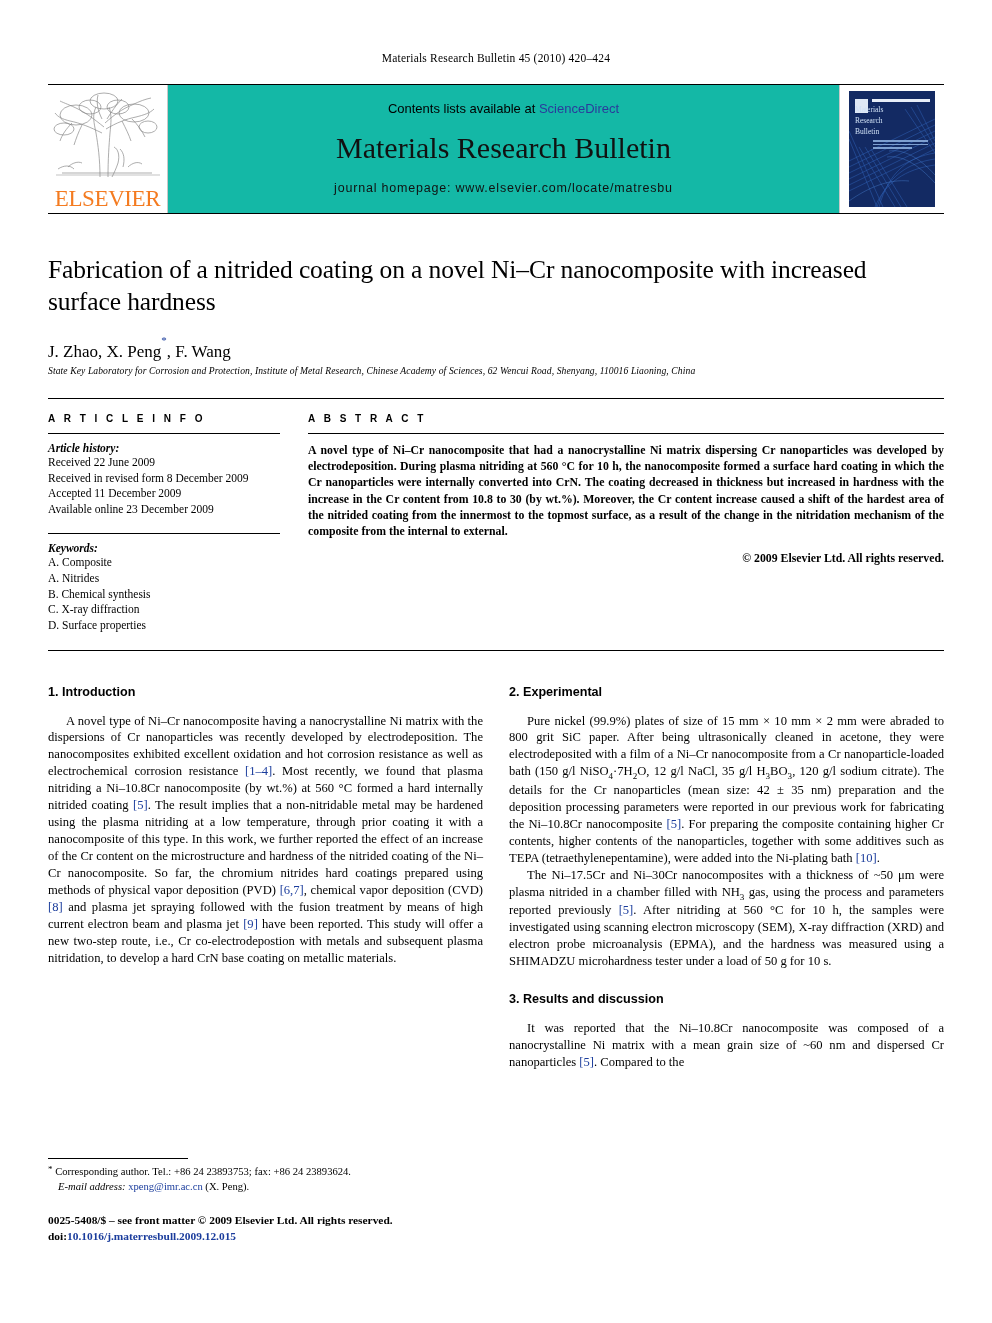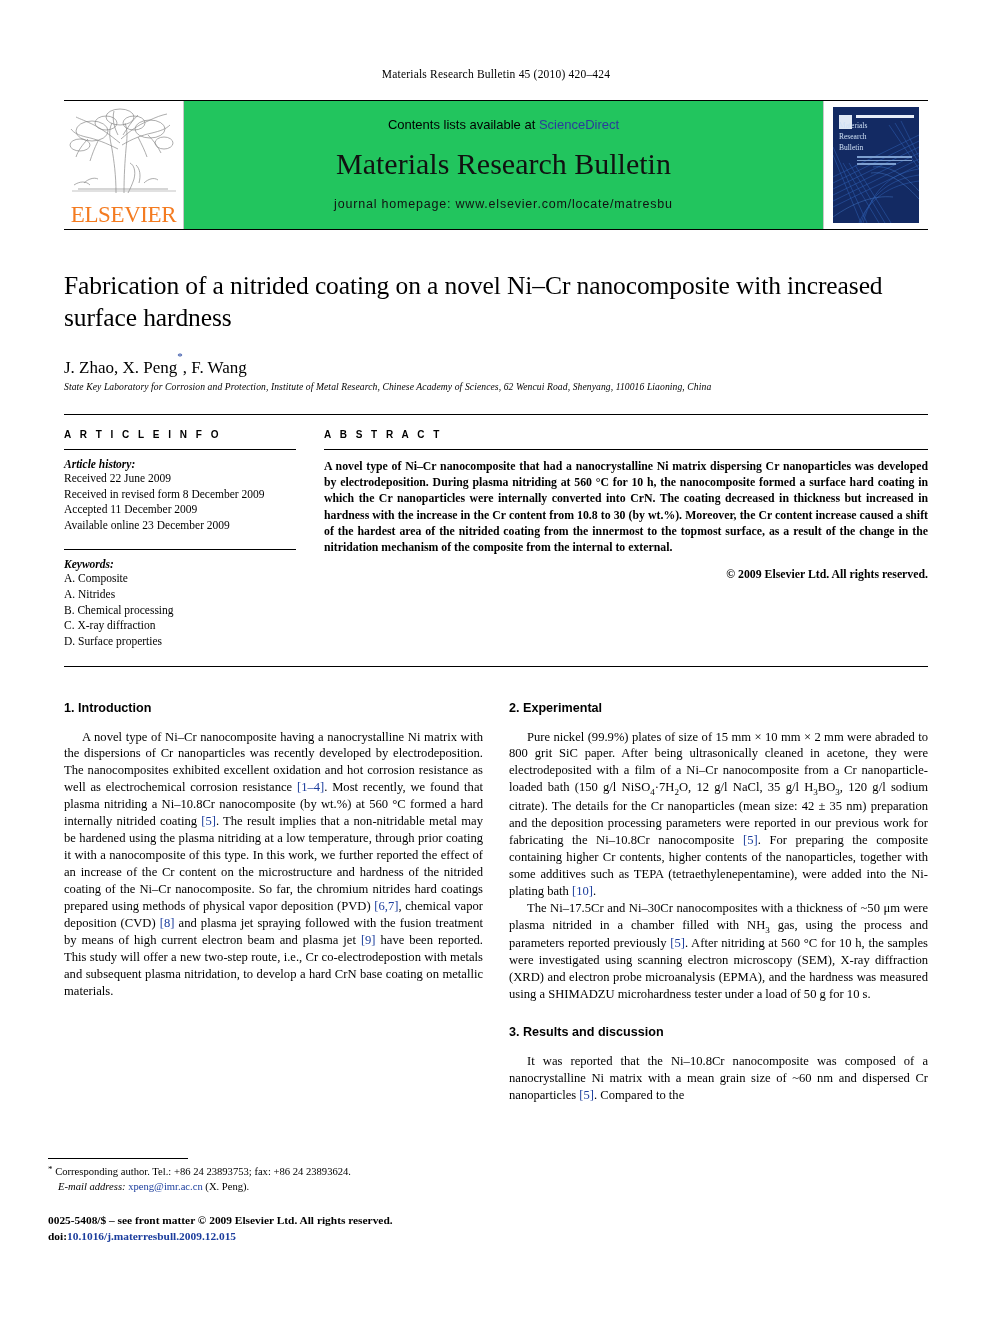--- a/index.html
+++ b/index.html
@@ -8,21 +8,21 @@
     background: #ffffff;
   }
   body {
     width: 992px; height: 1323px;
     position: relative;
     font-family: "Liberation Serif", "DejaVu Serif", serif;
     color: #000000;
     overflow: hidden;
   }
 
-  .page { position: relative; width: 992px; height: 1323px; padding: 16px; }
+  .page { position: relative; width: 992px; height: 1323px; padding: 0; }
 
   
   .running-head {
     text-align: center;
     font-size: 11.5px;
     letter-spacing: .2px;
     padding-top: 52px;
     font-family: "Liberation Serif", serif;
   }
 
@@ -51,21 +51,21 @@
     font-family: "Liberation Serif", serif;
     color: #F47B20;
     font-size: 23px;
     letter-spacing: -0.4px;
     line-height: 1;
     margin-bottom: 1px;
     z-index:2;
   }
   .banner {
     flex: 1 1 auto;
-    background: #22c55e;
+    background: #14b8a6;
     display: flex; flex-direction: column;
     align-items: center; justify-content: center;
     padding: 6px 0 8px 0;
   }
   .banner .contents {
     font-family: "Liberation Sans", sans-serif;
     font-size: 13px;
     color: #000;
     margin-bottom: 16px;
   }
@@ -353,21 +353,21 @@
       <div class="hist-line">Received 22 June 2009</div>
       <div class="hist-line">Received in revised form 8 December 2009</div>
       <div class="hist-line">Accepted 11 December 2009</div>
       <div class="hist-line">Available online 23 December 2009</div>
 
       <div class="kw-block">
         <div class="rule thin"></div>
         <div class="kw-title">Keywords:</div>
         <div class="kw-line">A. Composite</div>
         <div class="kw-line">A. Nitrides</div>
-        <div class="kw-line">B. Chemical processing</div>
+        <div class="kw-line">B. Chemical synthesis</div>
         <div class="kw-line">C. X-ray diffraction</div>
         <div class="kw-line">D. Surface properties</div>
       </div>
     </div>
 
     <div class="col-abs">
       <div class="sec-head">A B S T R A C T</div>
       <div class="rule"></div>
       <div class="abs-text">A novel type of Ni–Cr nanocomposite that had a nanocrystalline Ni matrix dispersing Cr nanoparticles was developed by electrodeposition. During plasma nitriding at 560 °C for 10 h, the nanocomposite formed a surface hard coating in which the Cr nanoparticles were internally converted into CrN. The coating decreased in thickness but increased in hardness with the increase in the Cr content from 10.8 to 30 (by wt.%). Moreover, the Cr content increase caused a shift of the hardest area of the nitrided coating from the innermost to the topmost surface, as a result of the change in the nitridation mechanism of the composite from the internal to external.</div>
       <div class="abs-copy">© 2009 Elsevier Ltd. All rights reserved.</div>

